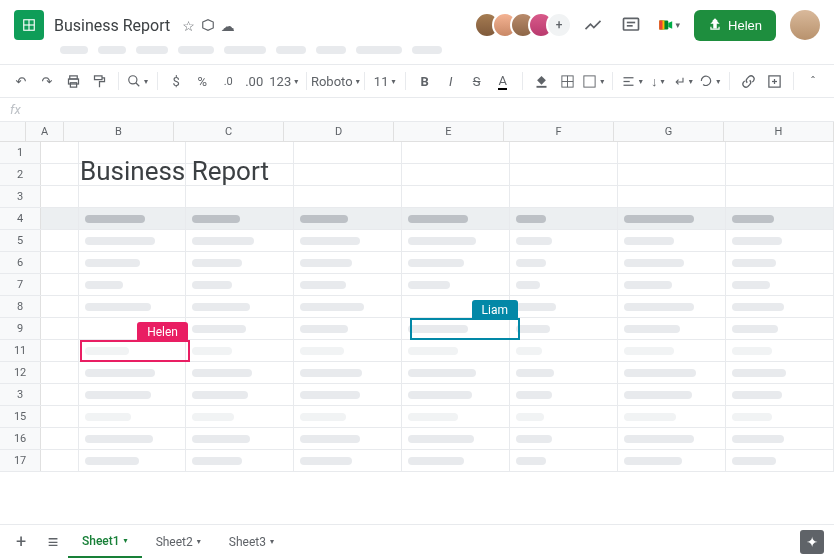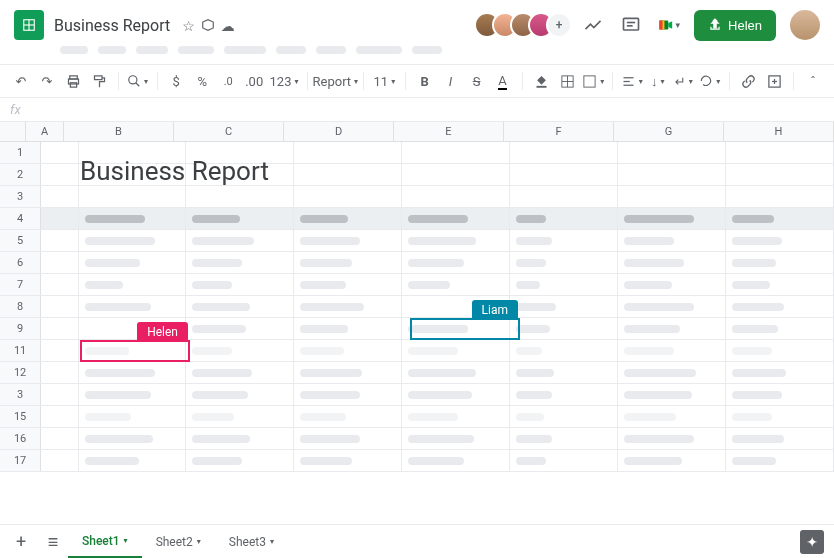--- a/index.html
+++ b/index.html
@@ -182,21 +182,21 @@
         <line x1="15" y1="15" x2="21" y2="21"></line>
       </svg>
     </div>
   <div class="tb-sep"></div>
   <div class="tb-btn">$</div>
   <div class="tb-btn">%</div>
   <div class="tb-btn" style="font-size:11px">.0</div>
   <div class="tb-btn" style="font-size:13px">.00</div>
   <div class="tb-btn tb-dd tb-wide">123</div>
   <div class="tb-sep"></div>
-  <div class="tb-btn tb-dd tb-wide">Report</div>
+  <div class="tb-btn tb-dd tb-wide">Roboto</div>
   <div class="tb-sep"></div>
   <div class="tb-btn tb-dd tb-wide">11</div>
   <div class="tb-sep"></div>
   <div class="tb-btn">
       <b>B</b>
     </div>
   <div class="tb-btn">
       <i>I</i>
     </div>
   <div class="tb-btn">

